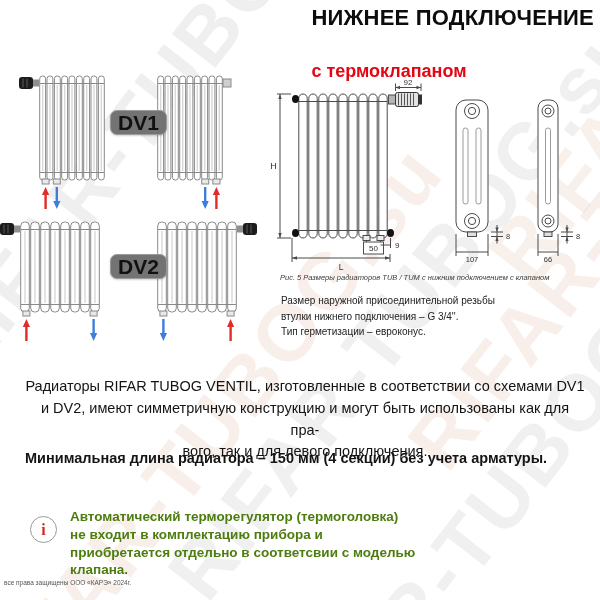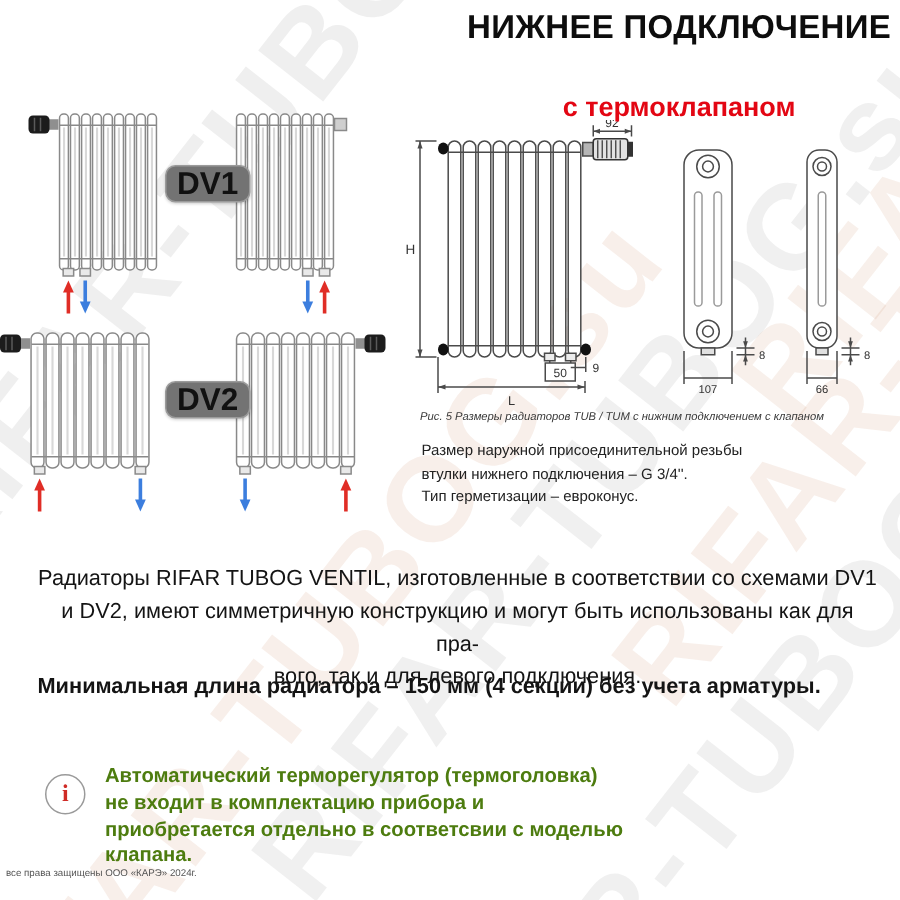--- a/index.html
+++ b/index.html
@@ -14,21 +14,21 @@
     white-space:nowrap;transform:rotate(-52deg);transform-origin:left top;
     pointer-events:none;user-select:none;
   }
   .wm1{left:-90px;top:340px;color:rgba(110,110,110,.11);}
   .wm2{left:-50px;top:690px;color:rgba(200,135,90,.13);}
   .wm3{left:150px;top:560px;color:rgba(110,110,110,.10);}
   .wm4{left:390px;top:430px;color:rgba(200,135,90,.13);}
   .wm5{left:240px;top:760px;color:rgba(110,110,110,.10);}
   .wm6{left:470px;top:240px;color:rgba(200,135,90,.12);}
   
-  .header{position:absolute;top:6px;right:6px;text-align:center;z-index:3;}
+  .header{position:absolute;top:6px;right:6px;text-align:left;z-index:3;}
   .title{font-size:22px;font-weight:900;color:#0d0d0d;letter-spacing:.2px;line-height:1.1;}
   .subtitle{font-size:18px;font-weight:700;color:#e30613;line-height:1.25;margin-top:30px;}
   
   .scheme-label{
     position:absolute;z-index:3;border:1px solid #9b9b9b;border-radius:7px;background:#737373;
     padding:0 7px;font-size:21px;font-weight:700;color:#111;line-height:23px;
     box-shadow:0 1px 2px rgba(0,0,0,.18);
   }
   .rad{position:absolute;z-index:2;}
   .drawing{position:absolute;left:268px;top:80px;z-index:2;}

